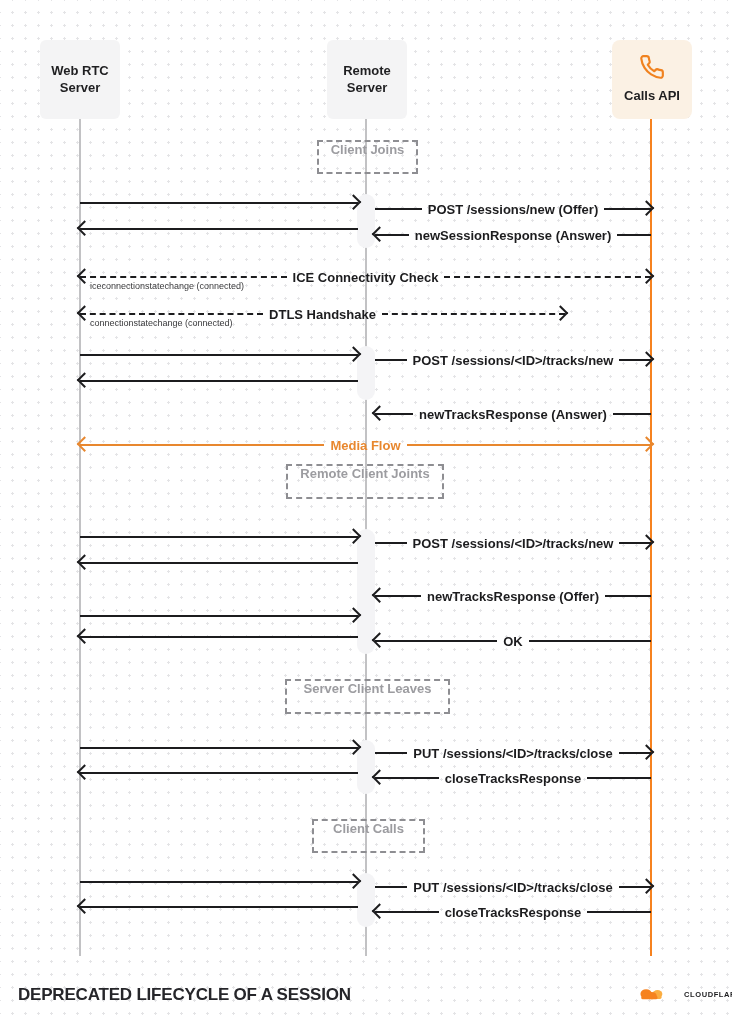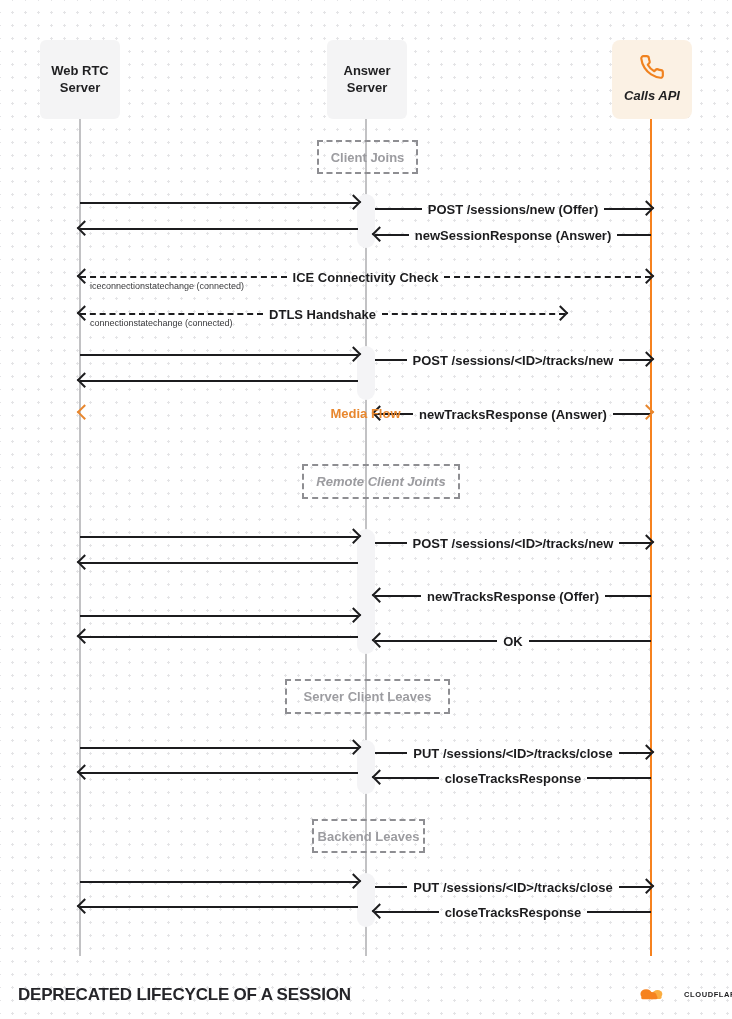--- a/index.html
+++ b/index.html
@@ -18,21 +18,21 @@
   }
   .actor.calls { background:#fbf1e4; border-radius:8px; }
   
   .lifeline { position:absolute; top:119px; width:2px; height:837px; background:#c2c2c4; z-index:1; }
   .lifeline.orange { background:#f6821f; }
   
   .activation { position:absolute; left:357px; width:18px; background:#f4f4f6; border-radius:9px; z-index:2; }
   
   .group {
     position:absolute; border:2px dashed #8e8e92; color:#9c9ca0; font-size:13px; font-weight:600;
-    display:flex; align-items:center; justify-content:center; z-index:3; white-space:nowrap;
+    display:flex; align-items:flex-start; justify-content:center; z-index:3; white-space:nowrap;
   }
   
   .msg { position:absolute; height:26px; display:flex; align-items:center; z-index:4; }
   .msg .line { flex:1; height:0; border-top:2.5px solid #1c1c1e; min-width:0; }
   .msg .lbl { font-size:13px; font-weight:bold; color:#1c1c1e; padding:0 6px; white-space:nowrap; }
   .msg .lbl.tight { padding:0 3px; letter-spacing:-0.2px; }
   .msg.dashed .line { border-top-style:dashed; }
   .msg.orange .line { border-top-color:#e8872e; }
   .msg.orange .lbl { color:#e8872e; }
   .head { position:absolute; width:9px; height:9px; top:50%; }
@@ -62,42 +62,42 @@
   <div class="activation" style="top:194px;height:54px;"></div>
   <div class="activation" style="top:346px;height:54px;"></div>
   <div class="activation" style="top:529px;height:125px;"></div>
   <div class="activation" style="top:740px;height:54px;"></div>
   <div class="activation" style="top:873px;height:54px;"></div>
 
   <div class="actor" style="left:40px;">
     <span>Web RTC Server</span>
   </div>
   <div class="actor" style="left:327px;">
-    <span>Answer Server</span>
-  </div>
-  <div class="actor calls" style="left:612px;font-style:italic;">
+    <span>Remote Server</span>
+  </div>
+  <div class="actor calls" style="left:612px;">
     <span style="display:block;height:26px;">
       <svg width="26" height="26" viewBox="0 0 24 24" fill="none" stroke="#f0821f" stroke-width="2" stroke-linecap="round" stroke-linejoin="round">
         <path d="M22 16.92v3a2 2 0 0 1-2.18 2 19.79 19.79 0 0 1-8.63-3.07 19.5 19.5 0 0 1-6-6 19.79 19.79 0 0 1-3.07-8.67A2 2 0 0 1 4.11 2h3a2 2 0 0 1 2 1.72 12.84 12.84 0 0 0 .7 2.81 2 2 0 0 1-.45 2.11L8.09 9.91a16 16 0 0 0 6 6l1.27-1.27a2 2 0 0 1 2.11-.45 12.84 12.84 0 0 0 2.81.7A2 2 0 0 1 22 16.92z"></path>
       </svg>
     </span>
     <span>Calls API</span>
   </div>
 
   <div class="group" style="left:317px;top:140px;width:97px;height:30px;">
     <span>Client Joins</span>
   </div>
-  <div class="group" style="left:302px;top:464px;width:154px;height:31px;font-style:italic;">
+  <div class="group" style="left:286px;top:464px;width:154px;height:31px;">
     <span>Remote Client Joints</span>
   </div>
   <div class="group" style="left:285px;top:679px;width:161px;height:31px;">
     <span>Server Client Leaves</span>
   </div>
   <div class="group" style="left:312px;top:819px;width:109px;height:30px;">
-    <span>Backend Leaves</span>
+    <span>Client Calls</span>
   </div>
 
   <div class="msg" style="left:80px;top:190px;width:278px;">
     <div class="line"></div>
       <div class="head r"></div>
   </div>
   <div class="msg" style="left:375px;top:196px;width:276px;">
     <div class="line"></div>
       <span class="lbl">POST /sessions/new (Offer)</span>
       <div class="line"></div>
@@ -146,21 +146,21 @@
     <div class="line"></div>
       <span class="lbl">newTracksResponse (Answer)</span>
       <div class="line"></div>
     <div class="head l"></div>
   </div>
   <div class="msg" style="left:80px;top:368px;width:278px;">
     <div class="line"></div>
       <div class="head l"></div>
   </div>
 
-  <div class="msg orange" style="left:80px;top:400px;width:571px;flex-direction:column;">
+  <div class="msg orange" style="left:80px;top:432px;width:571px;">
     <div class="line"></div>
       <span class="lbl">Media Flow</span>
       <div class="line"></div>
     <div class="head l"></div>
     <div class="head r"></div>
   </div>
 
   <div class="msg" style="left:80px;top:524px;width:278px;">
     <div class="line"></div>
       <div class="head r"></div>

